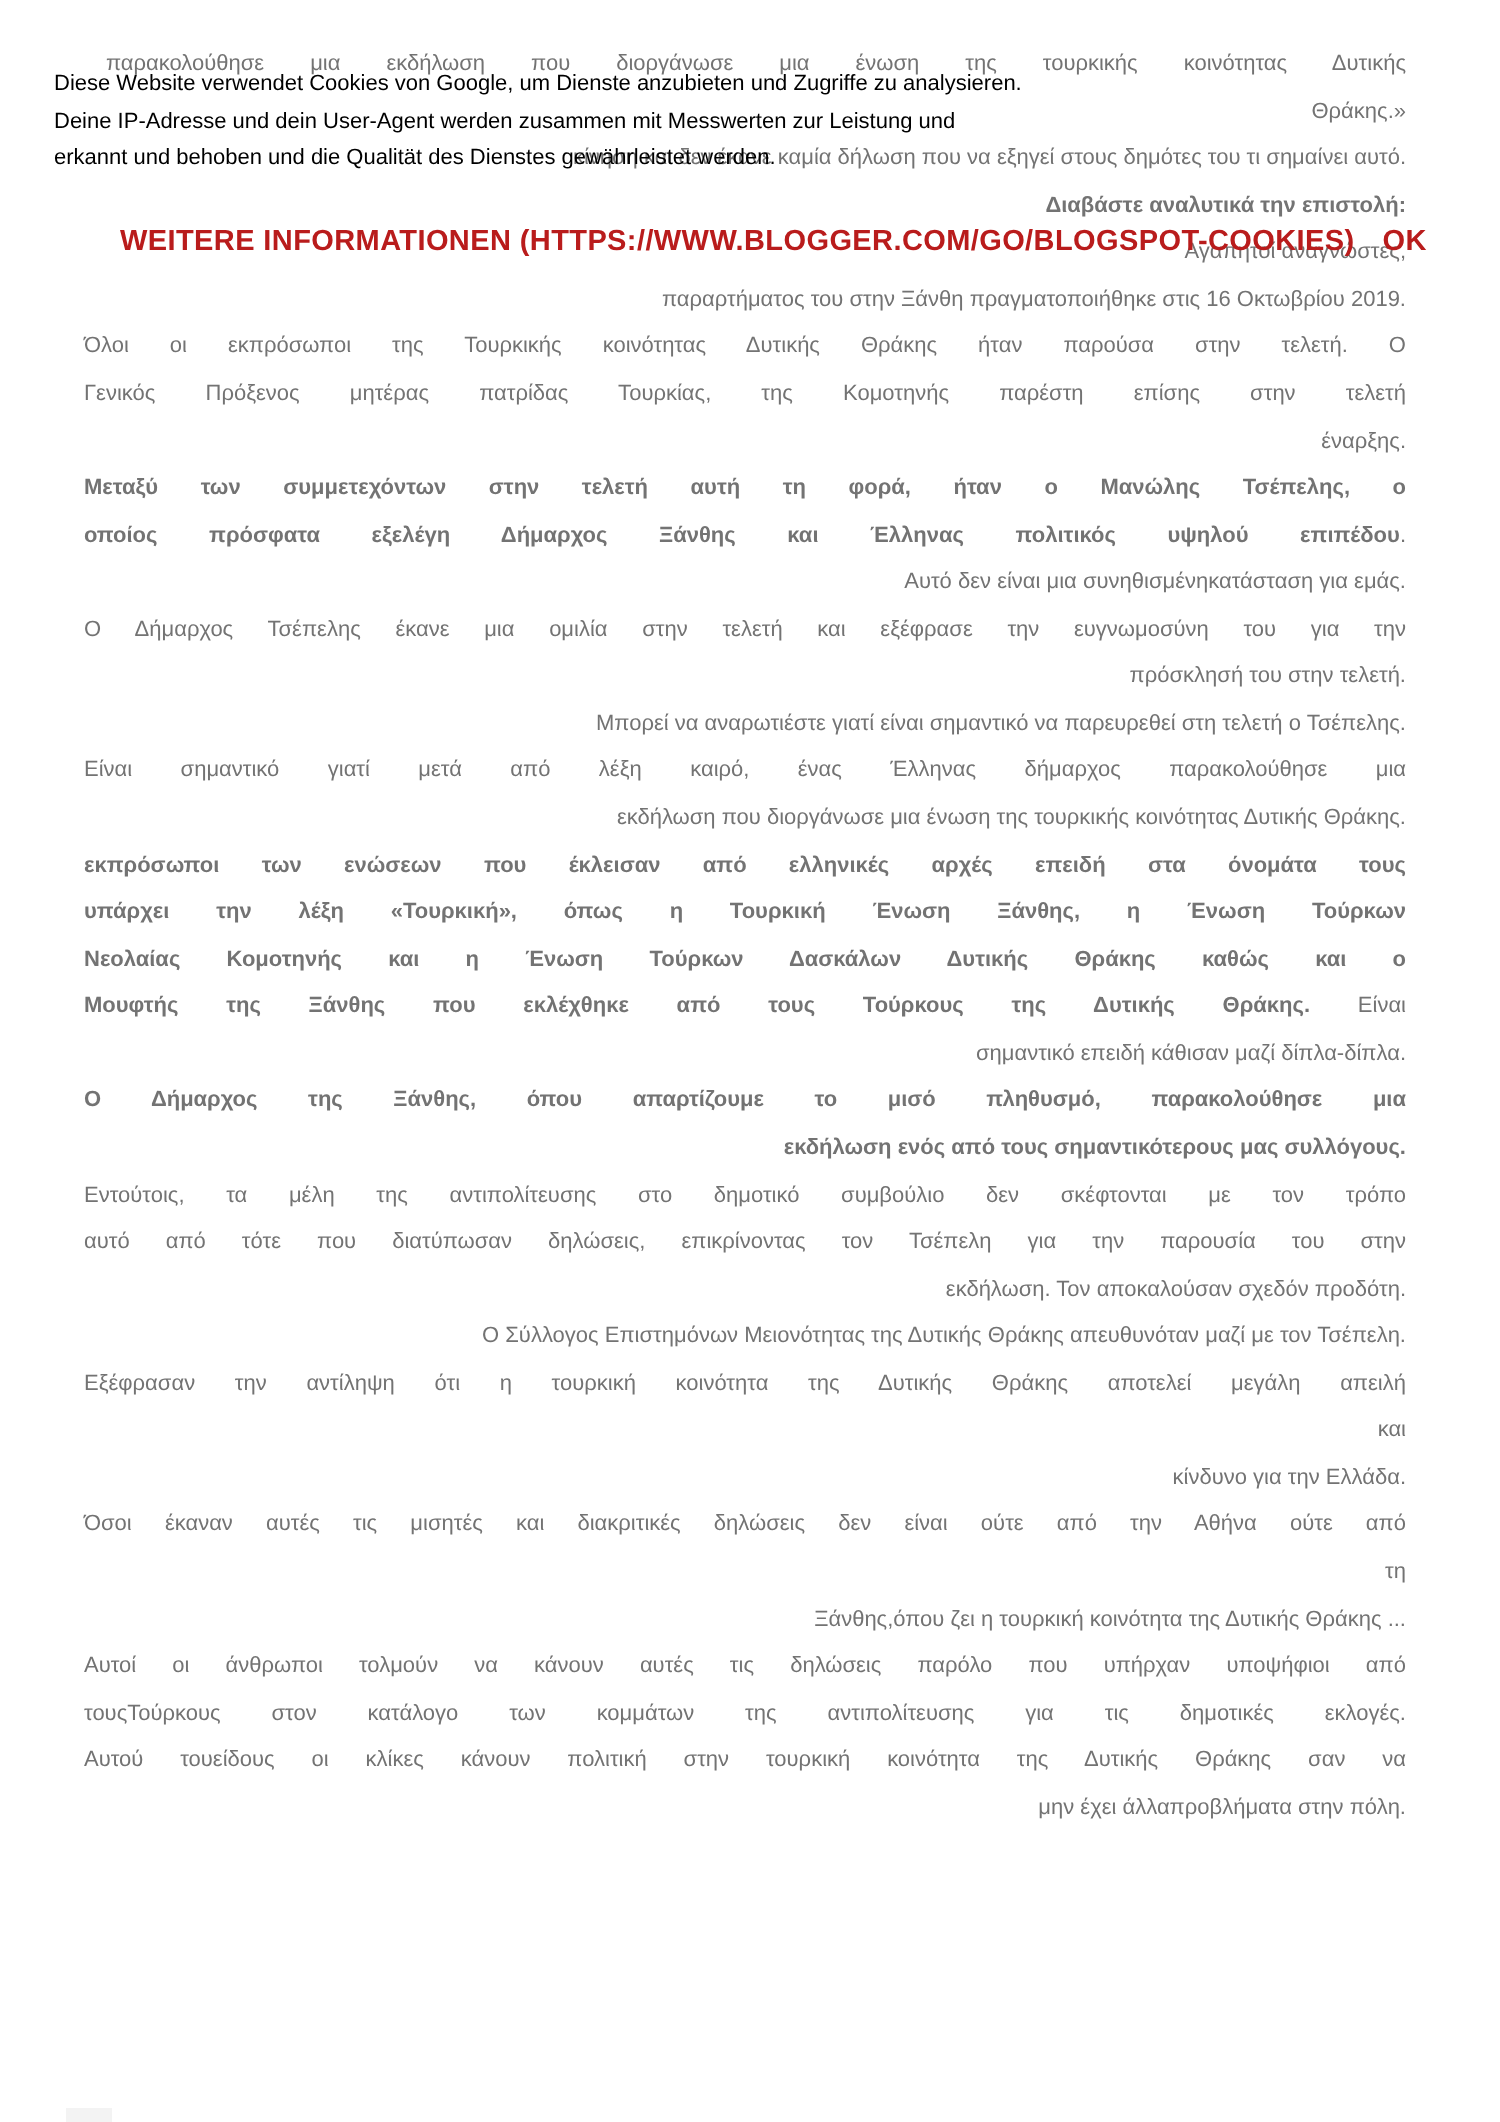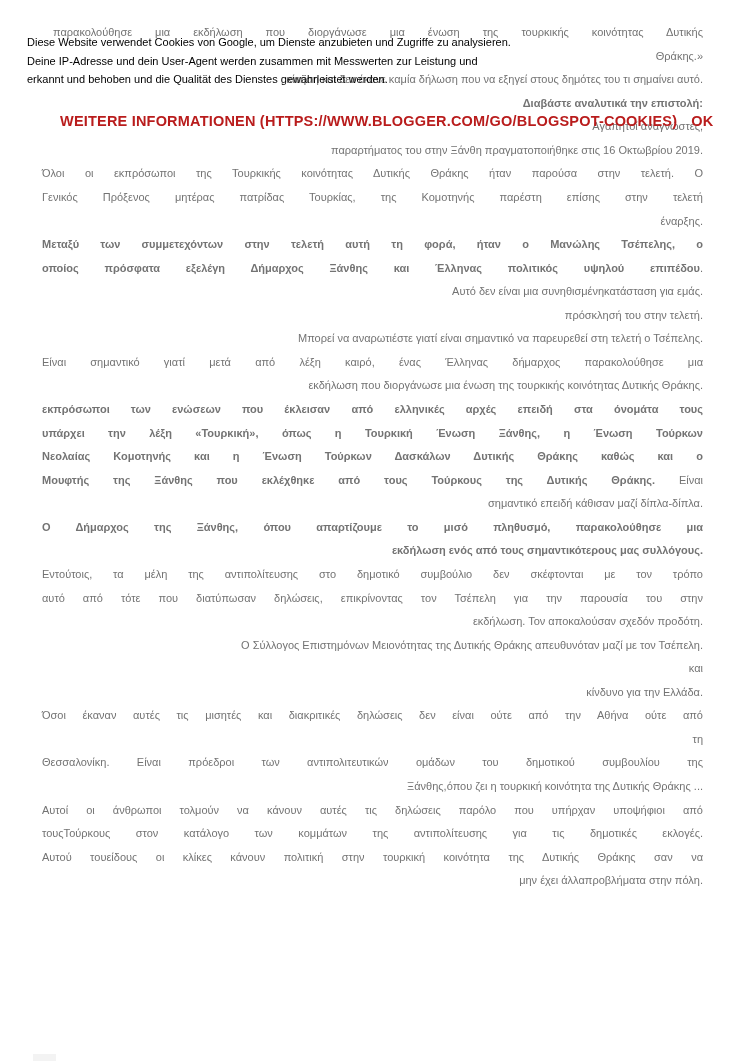--- a/index.html
+++ b/index.html
@@ -38,40 +38,41 @@
     <div class="line"><span>κίνηση και δεν έκανε καμία δήλωση που να εξηγεί στους δημότες του τι σημαίνει αυτό.</span></div>
     <div class="line"><span class="b">Διαβάστε αναλυτικά την επιστολή:</span></div>
     <div class="line"><span>Αγαπητοί αναγνώστες,</span></div>
     <div class="line"><span>παραρτήματος του στην Ξάνθη πραγματοποιήθηκε στις 16 Οκτωβρίου 2019.</span></div>
     <div class="line j"><span>Όλοι οι εκπρόσωποι της Τουρκικής κοινότητας Δυτικής Θράκης ήταν παρούσα στην τελετή. Ο</span></div>
     <div class="line j"><span>Γενικός Πρόξενος μητέρας πατρίδας Τουρκίας, της Κομοτηνής παρέστη επίσης στην τελετή</span></div>
     <div class="line"><span>έναρξης.</span></div>
     <div class="line j"><span class="b">Μεταξύ των συμμετεχόντων στην τελετή αυτή τη φορά, ήταν ο Μανώλης Τσέπελης, ο</span></div>
     <div class="line j"><span class="b">οποίος πρόσφατα εξελέγη Δήμαρχος Ξάνθης και Έλληνας πολιτικός υψηλού επιπέδου</span><span>.</span></div>
     <div class="line"><span>Αυτό δεν είναι μια συνηθισμένηκατάσταση για εμάς.</span></div>
+    <div class="line j"><span>Ο Δήμαρχος Τσέπελης έκανε μια ομιλία στην τελετή και εξέφρασε την ευγνωμοσύνη του για την</span></div>
     <div class="line"><span>πρόσκλησή του στην τελετή.</span></div>
     <div class="line"><span>Μπορεί να αναρωτιέστε γιατί είναι σημαντικό να παρευρεθεί στη τελετή ο Τσέπελης.</span></div>
     <div class="line j"><span>Είναι σημαντικό γιατί μετά από λέξη καιρό, ένας Έλληνας δήμαρχος παρακολούθησε μια</span></div>
     <div class="line"><span>εκδήλωση που διοργάνωσε μια ένωση της τουρκικής κοινότητας Δυτικής Θράκης.</span></div>
     <div class="line j"><span class="b">εκπρόσωποι των ενώσεων που έκλεισαν από ελληνικές αρχές επειδή στα όνομάτα τους</span></div>
     <div class="line j"><span class="b">υπάρχει την λέξη «Τουρκική», όπως η Τουρκική Ένωση Ξάνθης, η Ένωση Τούρκων</span></div>
     <div class="line j"><span class="b">Νεολαίας Κομοτηνής και η Ένωση Τούρκων Δασκάλων Δυτικής Θράκης καθώς και ο</span></div>
     <div class="line j"><span class="b">Μουφτής της Ξάνθης που εκλέχθηκε από τους Τούρκους της Δυτικής Θράκης.</span><span> Είναι</span></div>
     <div class="line"><span>σημαντικό επειδή κάθισαν μαζί δίπλα-δίπλα.</span></div>
     <div class="line j"><span class="b">Ο Δήμαρχος της Ξάνθης, όπου απαρτίζουμε το μισό πληθυσμό, παρακολούθησε μια</span></div>
     <div class="line"><span class="b">εκδήλωση ενός από τους σημαντικότερους μας συλλόγους.</span></div>
     <div class="line j"><span>Εντούτοις, τα μέλη της αντιπολίτευσης στο δημοτικό συμβούλιο δεν σκέφτονται με τον τρόπο</span></div>
     <div class="line j"><span>αυτό από τότε που διατύπωσαν δηλώσεις, επικρίνοντας τον Τσέπελη για την παρουσία του στην</span></div>
     <div class="line"><span>εκδήλωση. Τον αποκαλούσαν σχεδόν προδότη.</span></div>
     <div class="line"><span>Ο Σύλλογος Επιστημόνων Μειονότητας της Δυτικής Θράκης απευθυνόταν μαζί με τον Τσέπελη.</span></div>
+    <div class="line j"><span>Εξέφρασαν την αντίληψη ότι η τουρκική κοινότητα της Δυτικής Θράκης αποτελεί μεγάλη απειλή</span></div>
     <div class="line"><span>και</span></div>
     <div class="line"><span>κίνδυνο για την Ελλάδα.</span></div>
     <div class="line j"><span>Όσοι έκαναν αυτές τις μισητές και διακριτικές δηλώσεις δεν είναι ούτε από την Αθήνα ούτε από</span></div>
     <div class="line"><span>τη</span></div>
-    <div class="line j"><span>Θεσσαλονίκη. Είναι πρόεδροι των αντιπολιτευτικών ομάδων του δημοτικού συμβουλίου της</span></div>
     <div class="line"><span>Ξάνθης,όπου ζει η τουρκική κοινότητα της Δυτικής Θράκης ...</span></div>
     <div class="line j"><span>Αυτοί οι άνθρωποι τολμούν να κάνουν αυτές τις δηλώσεις παρόλο που υπήρχαν υποψήφιοι από</span></div>
     <div class="line j"><span>τουςΤούρκους στον κατάλογο των κομμάτων της αντιπολίτευσης για τις δημοτικές εκλογές.</span></div>
     <div class="line j"><span>Αυτού τουείδους οι κλίκες κάνουν πολιτική στην τουρκική κοινότητα της Δυτικής Θράκης σαν να</span></div>
     <div class="line"><span>μην έχει άλλαπροβλήματα στην πόλη.</span></div>
   </div>
 
 <div class="cookie">
     <div class="line"><span>Diese Website verwendet Cookies von Google, um Dienste anzubieten und Zugriffe zu analysieren.</span></div>
     <div class="line"><span>Deine IP-Adresse und dein User-Agent werden zusammen mit Messwerten zur Leistung und</span></div>

